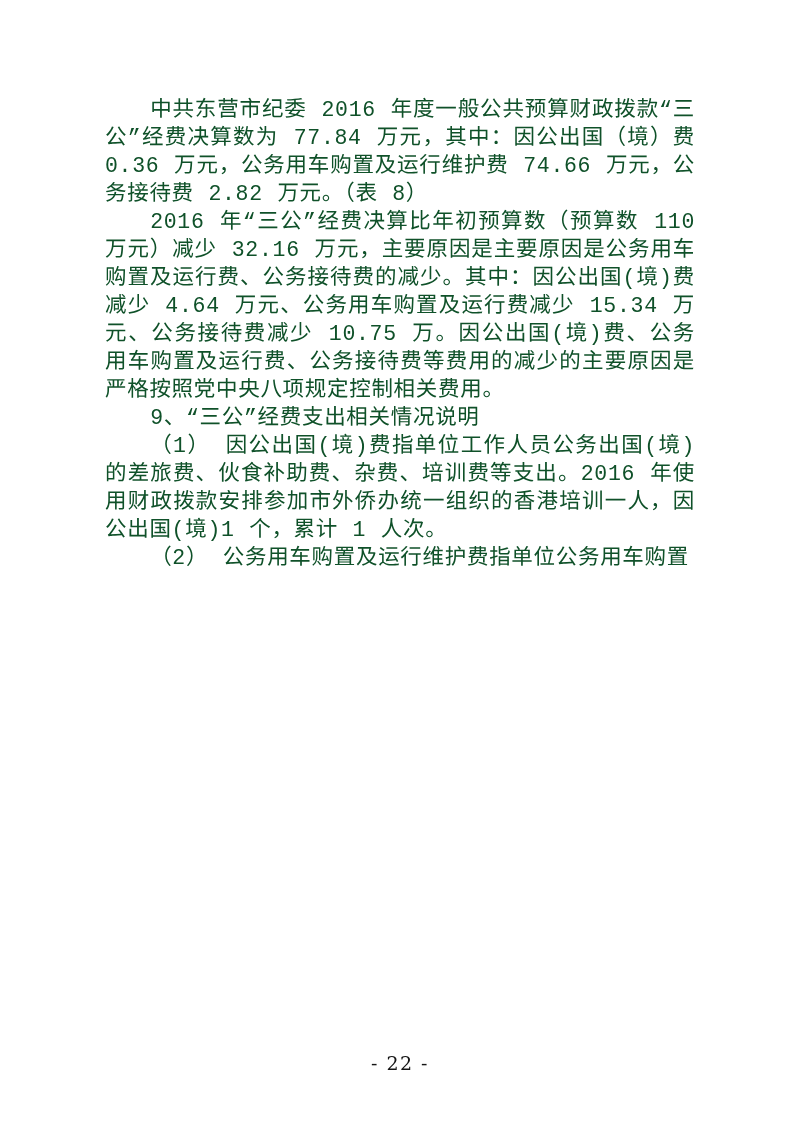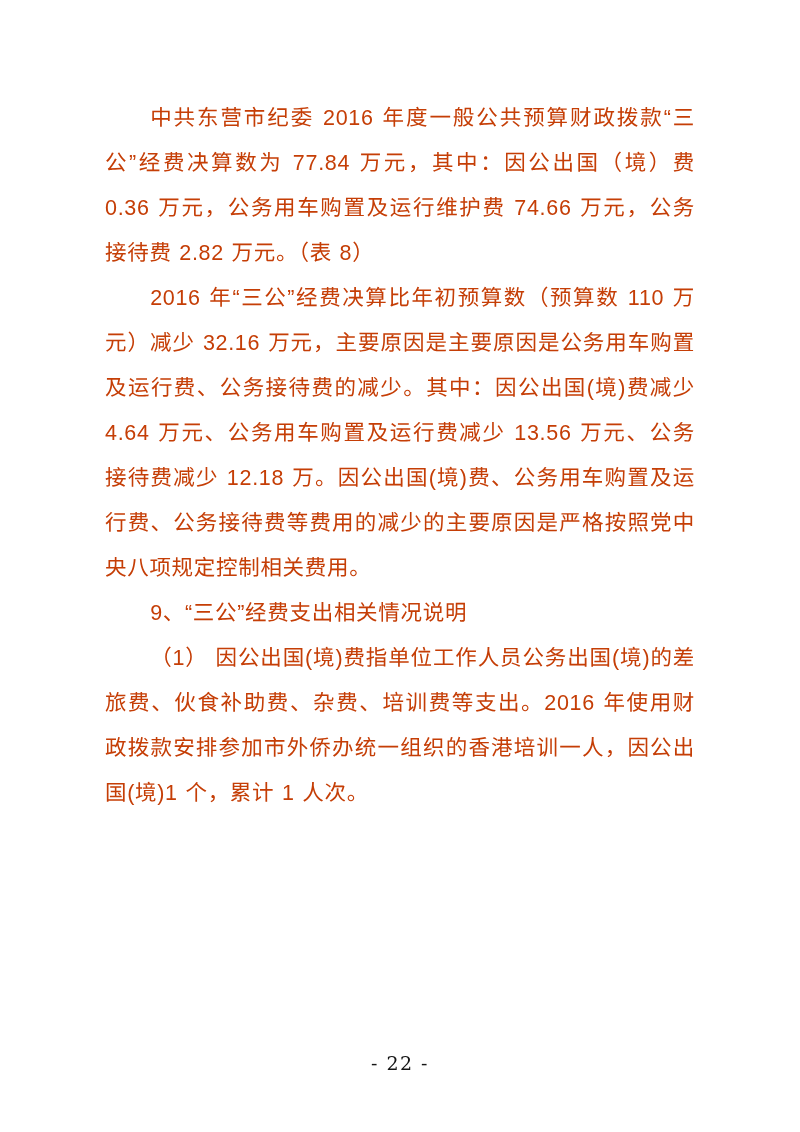--- a/index.html
+++ b/index.html
@@ -22,24 +22,24 @@
   
   .doc-body {
     position: absolute;
     left: 105px;
     top: 96px;
     width: 590px;
   }
 
   .para {
     margin: 0 0 0 0;
-    font-family: Liberation Sans, sans-serif;
+    font-family: Liberation Mono, monospace;
     font-size: 21.5px;
-    line-height: 45px;
-    color: #c2410c;
+    line-height: 28px;
+    color: #14532d;
     text-align: justify;
     text-justify: inter-character;
     text-indent: 2.1em;
     letter-spacing: 0.7px;
     word-spacing: 1px;
     -webkit-font-smoothing: antialiased;
   }
 
   
   .para, .page-number {
@@ -58,20 +58,21 @@
     color: #1a1a1a;
   }
 </style>
 </head>
 <body>
 
 <div class="page">
 
   <div class="doc-body">
     <p class="para">中共东营市纪委 2016 年度一般公共预算财政拨款“三公”经费决算数为 77.84 万元，其中：因公出国（境）费 0.36 万元，公务用车购置及运行维护费 74.66 万元，公务接待费 2.82 万元。（表 8）</p>
-    <p class="para">2016 年“三公”经费决算比年初预算数（预算数 110 万元）减少 32.16 万元，主要原因是主要原因是公务用车购置及运行费、公务接待费的减少。其中：因公出国(境)费减少 4.64 万元、公务用车购置及运行费减少 13.56 万元、公务接待费减少 12.18 万。因公出国(境)费、公务用车购置及运行费、公务接待费等费用的减少的主要原因是严格按照党中央八项规定控制相关费用。</p>
+    <p class="para">2016 年“三公”经费决算比年初预算数（预算数 110 万元）减少 32.16 万元，主要原因是主要原因是公务用车购置及运行费、公务接待费的减少。其中：因公出国(境)费减少 4.64 万元、公务用车购置及运行费减少 15.34 万元、公务接待费减少 10.75 万。因公出国(境)费、公务用车购置及运行费、公务接待费等费用的减少的主要原因是严格按照党中央八项规定控制相关费用。</p>
     <p class="para">9、“三公”经费支出相关情况说明</p>
     <p class="para">（1） 因公出国(境)费指单位工作人员公务出国(境)的差旅费、伙食补助费、杂费、培训费等支出。2016 年使用财政拨款安排参加市外侨办统一组织的香港培训一人，因公出国(境)1 个，累计 1 人次。</p>
+    <p class="para">（2） 公务用车购置及运行维护费指单位公务用车购置</p>
   </div>
 
   <div class="page-number">- 22 -</div>
 
 </div>
 
 </body></html>

